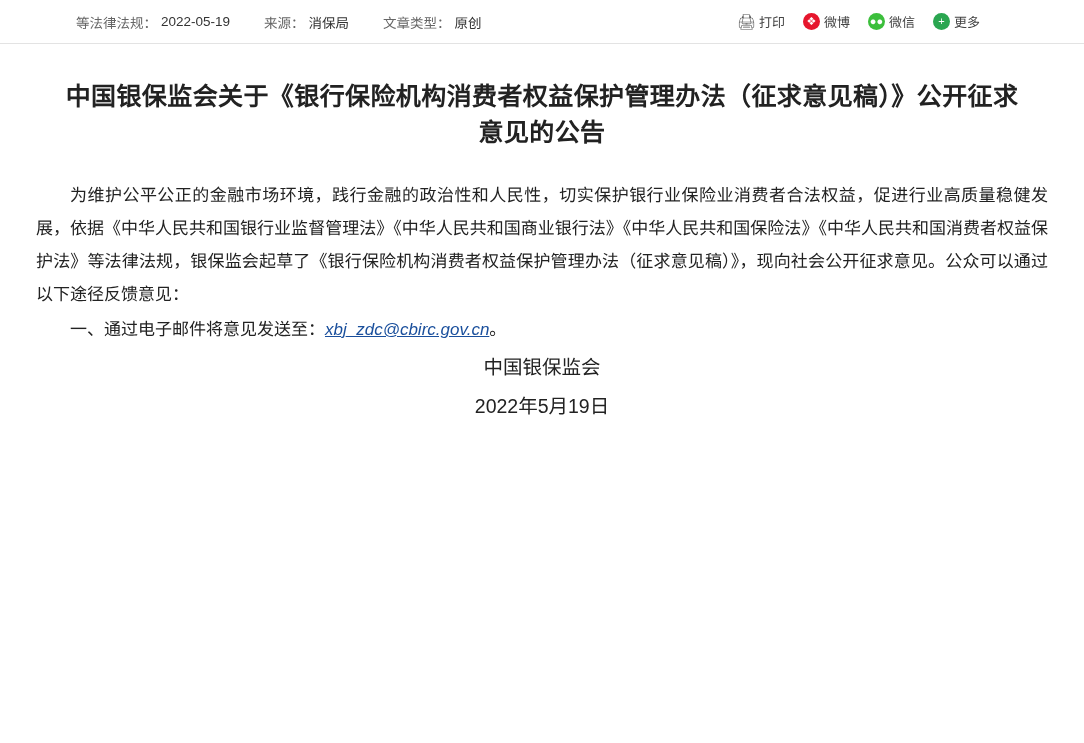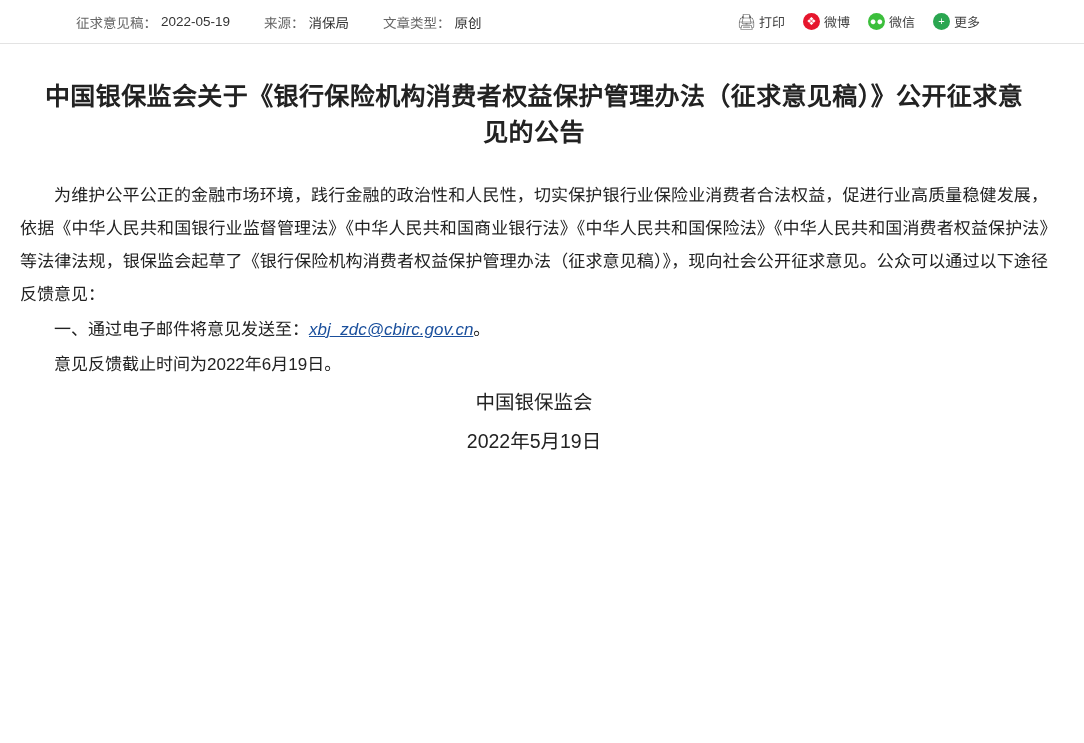--- a/index.html
+++ b/index.html
@@ -72,21 +72,21 @@
     color: #555555;
     font-size: 15px;
     border-radius: 0;
   }
   .glyph.weibo  { background: #e6162d; }
   .glyph.weixin { background: #3cbf3c; }
   .glyph.more   { background: #2aa650; }
 
   
   .article {
-    padding: 28px 36px 0 20px;
+    padding: 28px 36px 0 36px;
     box-sizing: border-box;
   }
   .title {
     font-family: "Liberation Sans", "DejaVu Sans", sans-serif;
     font-size: 25px;
     font-weight: bold;
     line-height: 1.45;
     text-align: center;
     color: #222222;
     padding: 0 18px;
@@ -117,21 +117,21 @@
     line-height: 2.0;
     color: #222222;
   }
 </style>
 </head>
 <body>
 
 <div class="meta-bar">
 
   <div class="meta-group">
-    <span class="meta-label">征求意见稿：</span>
+    <span class="meta-label">等法律法规：</span>
     <span class="meta-value">2022-05-19</span>
   </div>
 
   <div class="meta-group">
     <span class="meta-label">来源：</span>
     <span class="meta-value">消保局</span>
   </div>
 
   <div class="meta-group">
     <span class="meta-label">文章类型：</span>
@@ -170,21 +170,20 @@
   <div class="body-text">
 
     <p class="indent">为维护公平公正的金融市场环境，践行金融的政治性和人民性，切实保护银行业保险业消费者合法权益，促进行业高质量稳健发展，依据《中华人民共和国银行业监督管理法》《中华人民共和国商业银行法》《中华人民共和国保险法》《中华人民共和国消费者权益保护法》等法律法规，银保监会起草了《银行保险机构消费者权益保护管理办法（征求意见稿）》，现向社会公开征求意见。公众可以通过以下途径反馈意见：</p>
 
     <p class="indent">
       <span>一、通过电子邮件将意见发送至：</span><a class="link" href="#">xbj_zdc@cbirc.gov.cn</a><span>。</span>
     </p>
 
 
 
-    <p class="indent">意见反馈截止时间为2022年6月19日。</p>
 
   </div>
 
   <div class="sign">
     <div>中国银保监会</div>
     <div>2022年5月19日</div>
   </div>
 
 </div>
 

